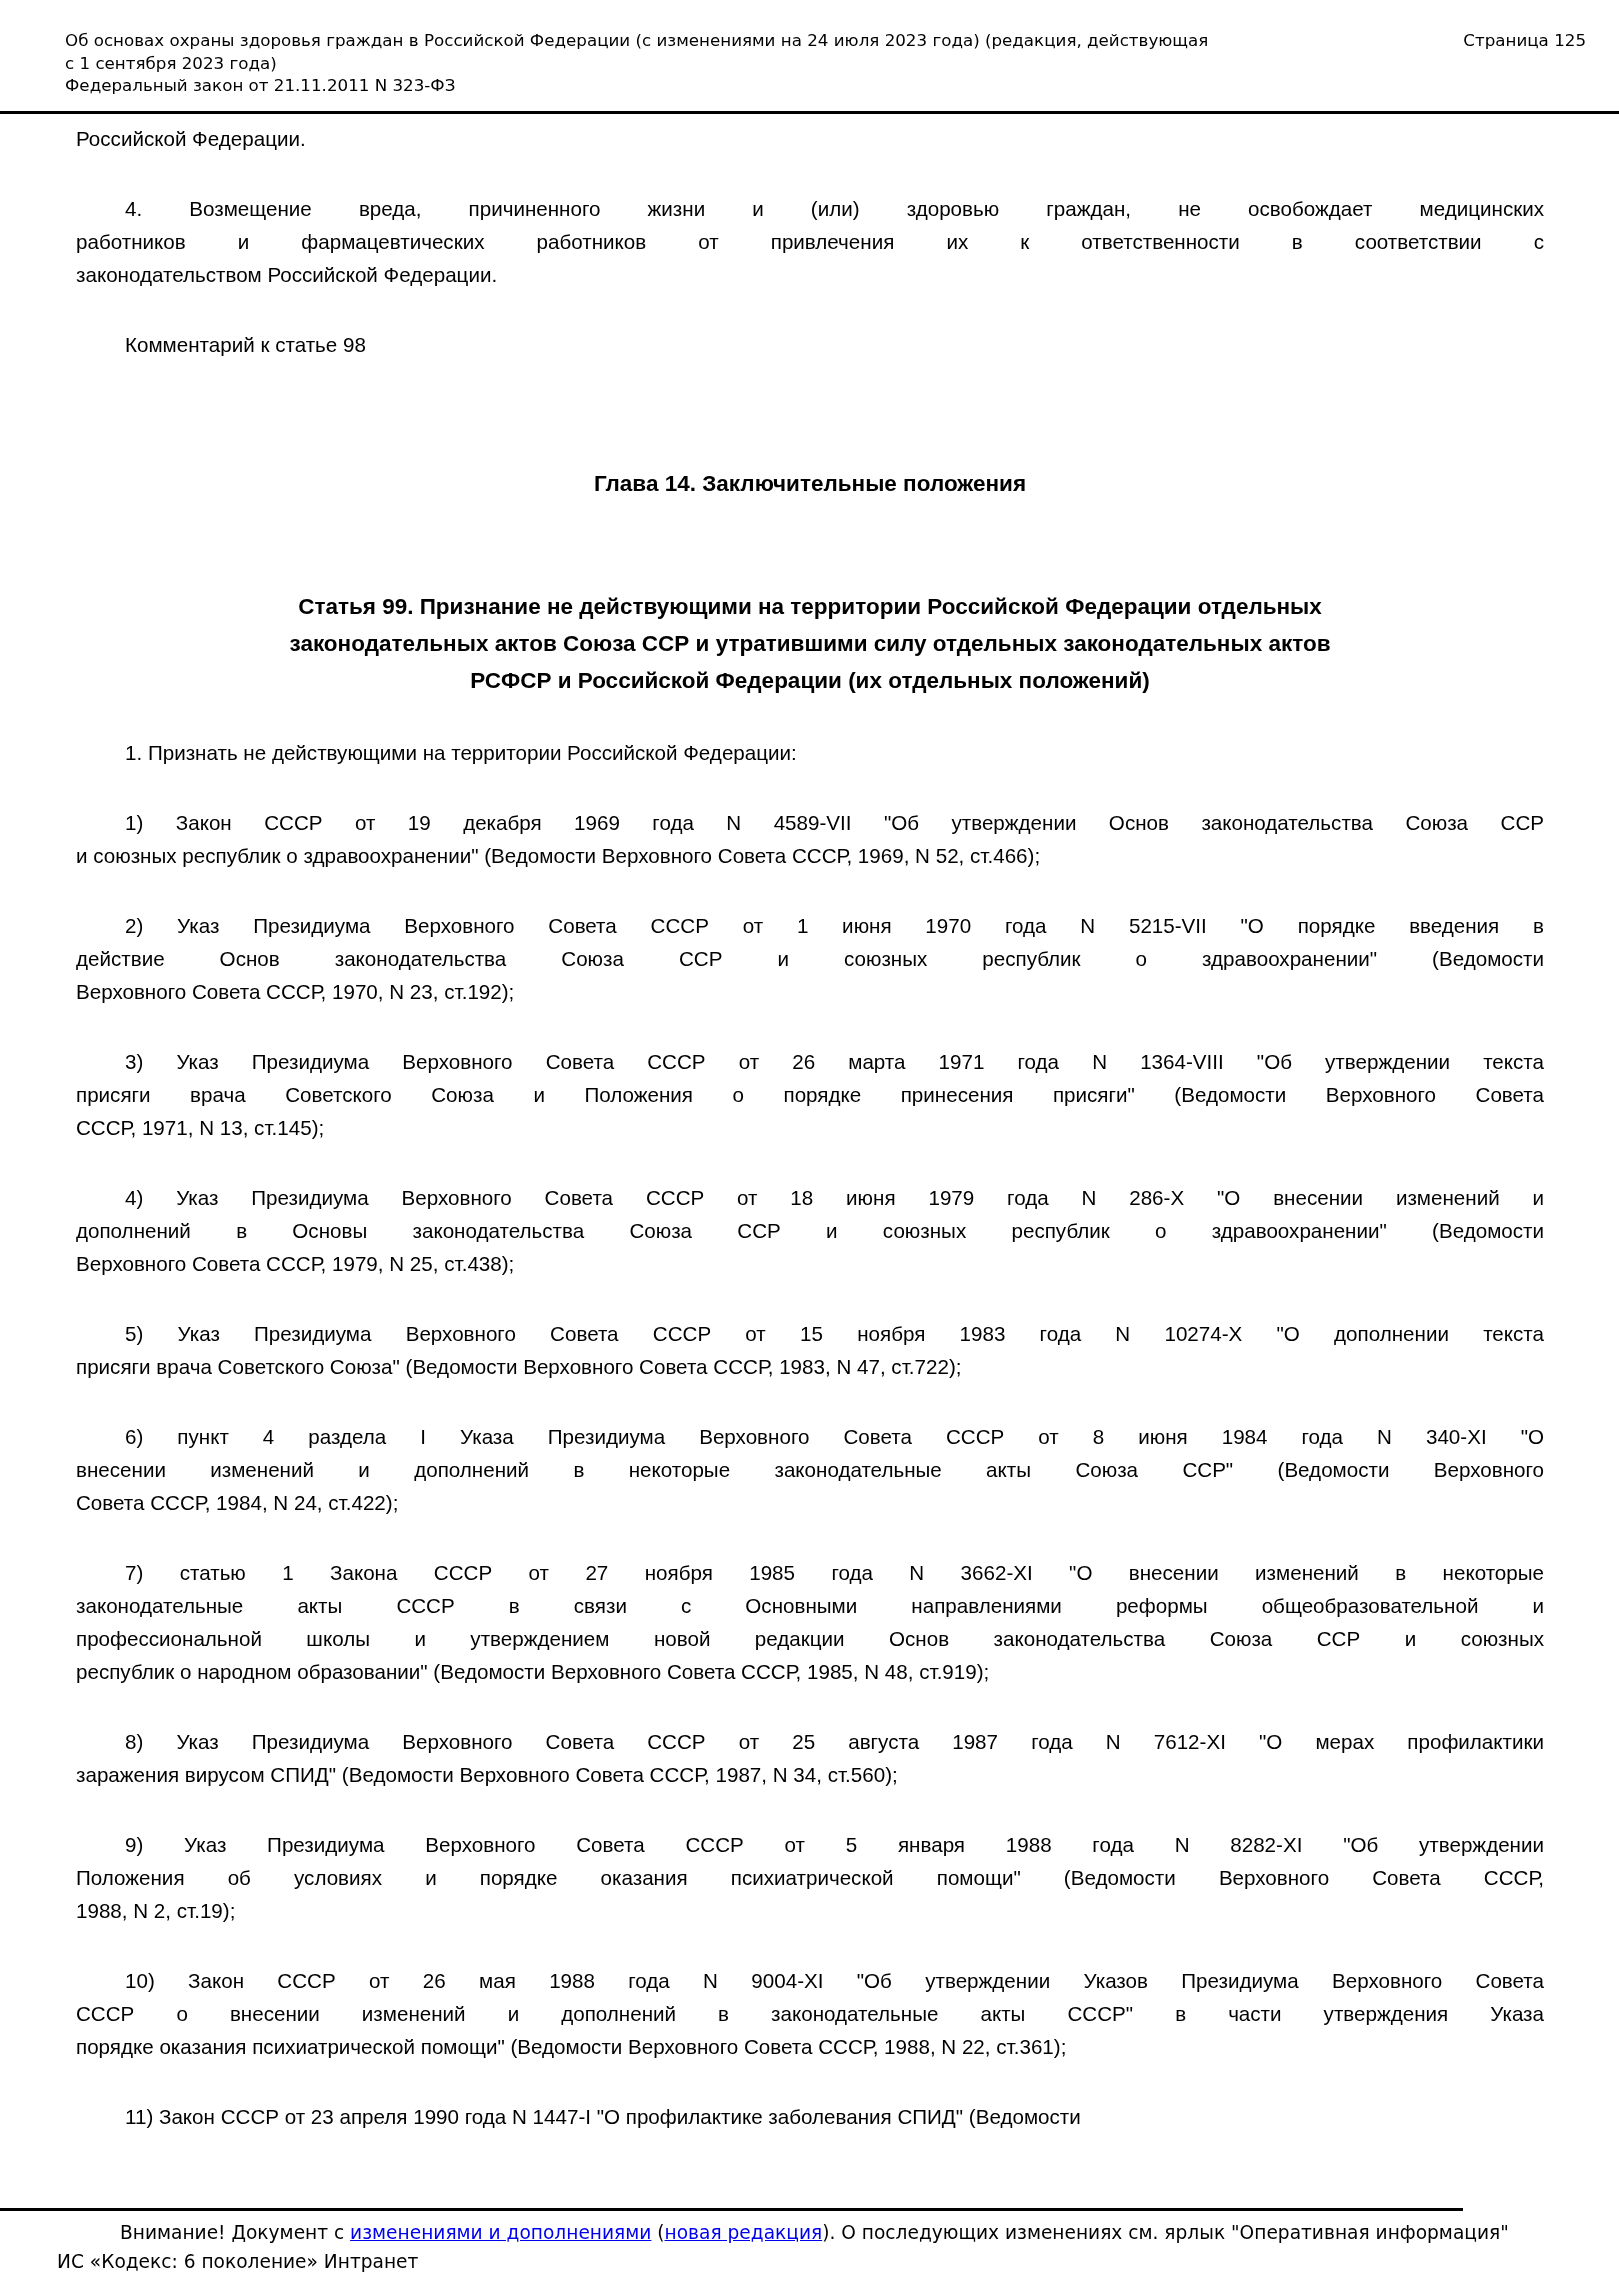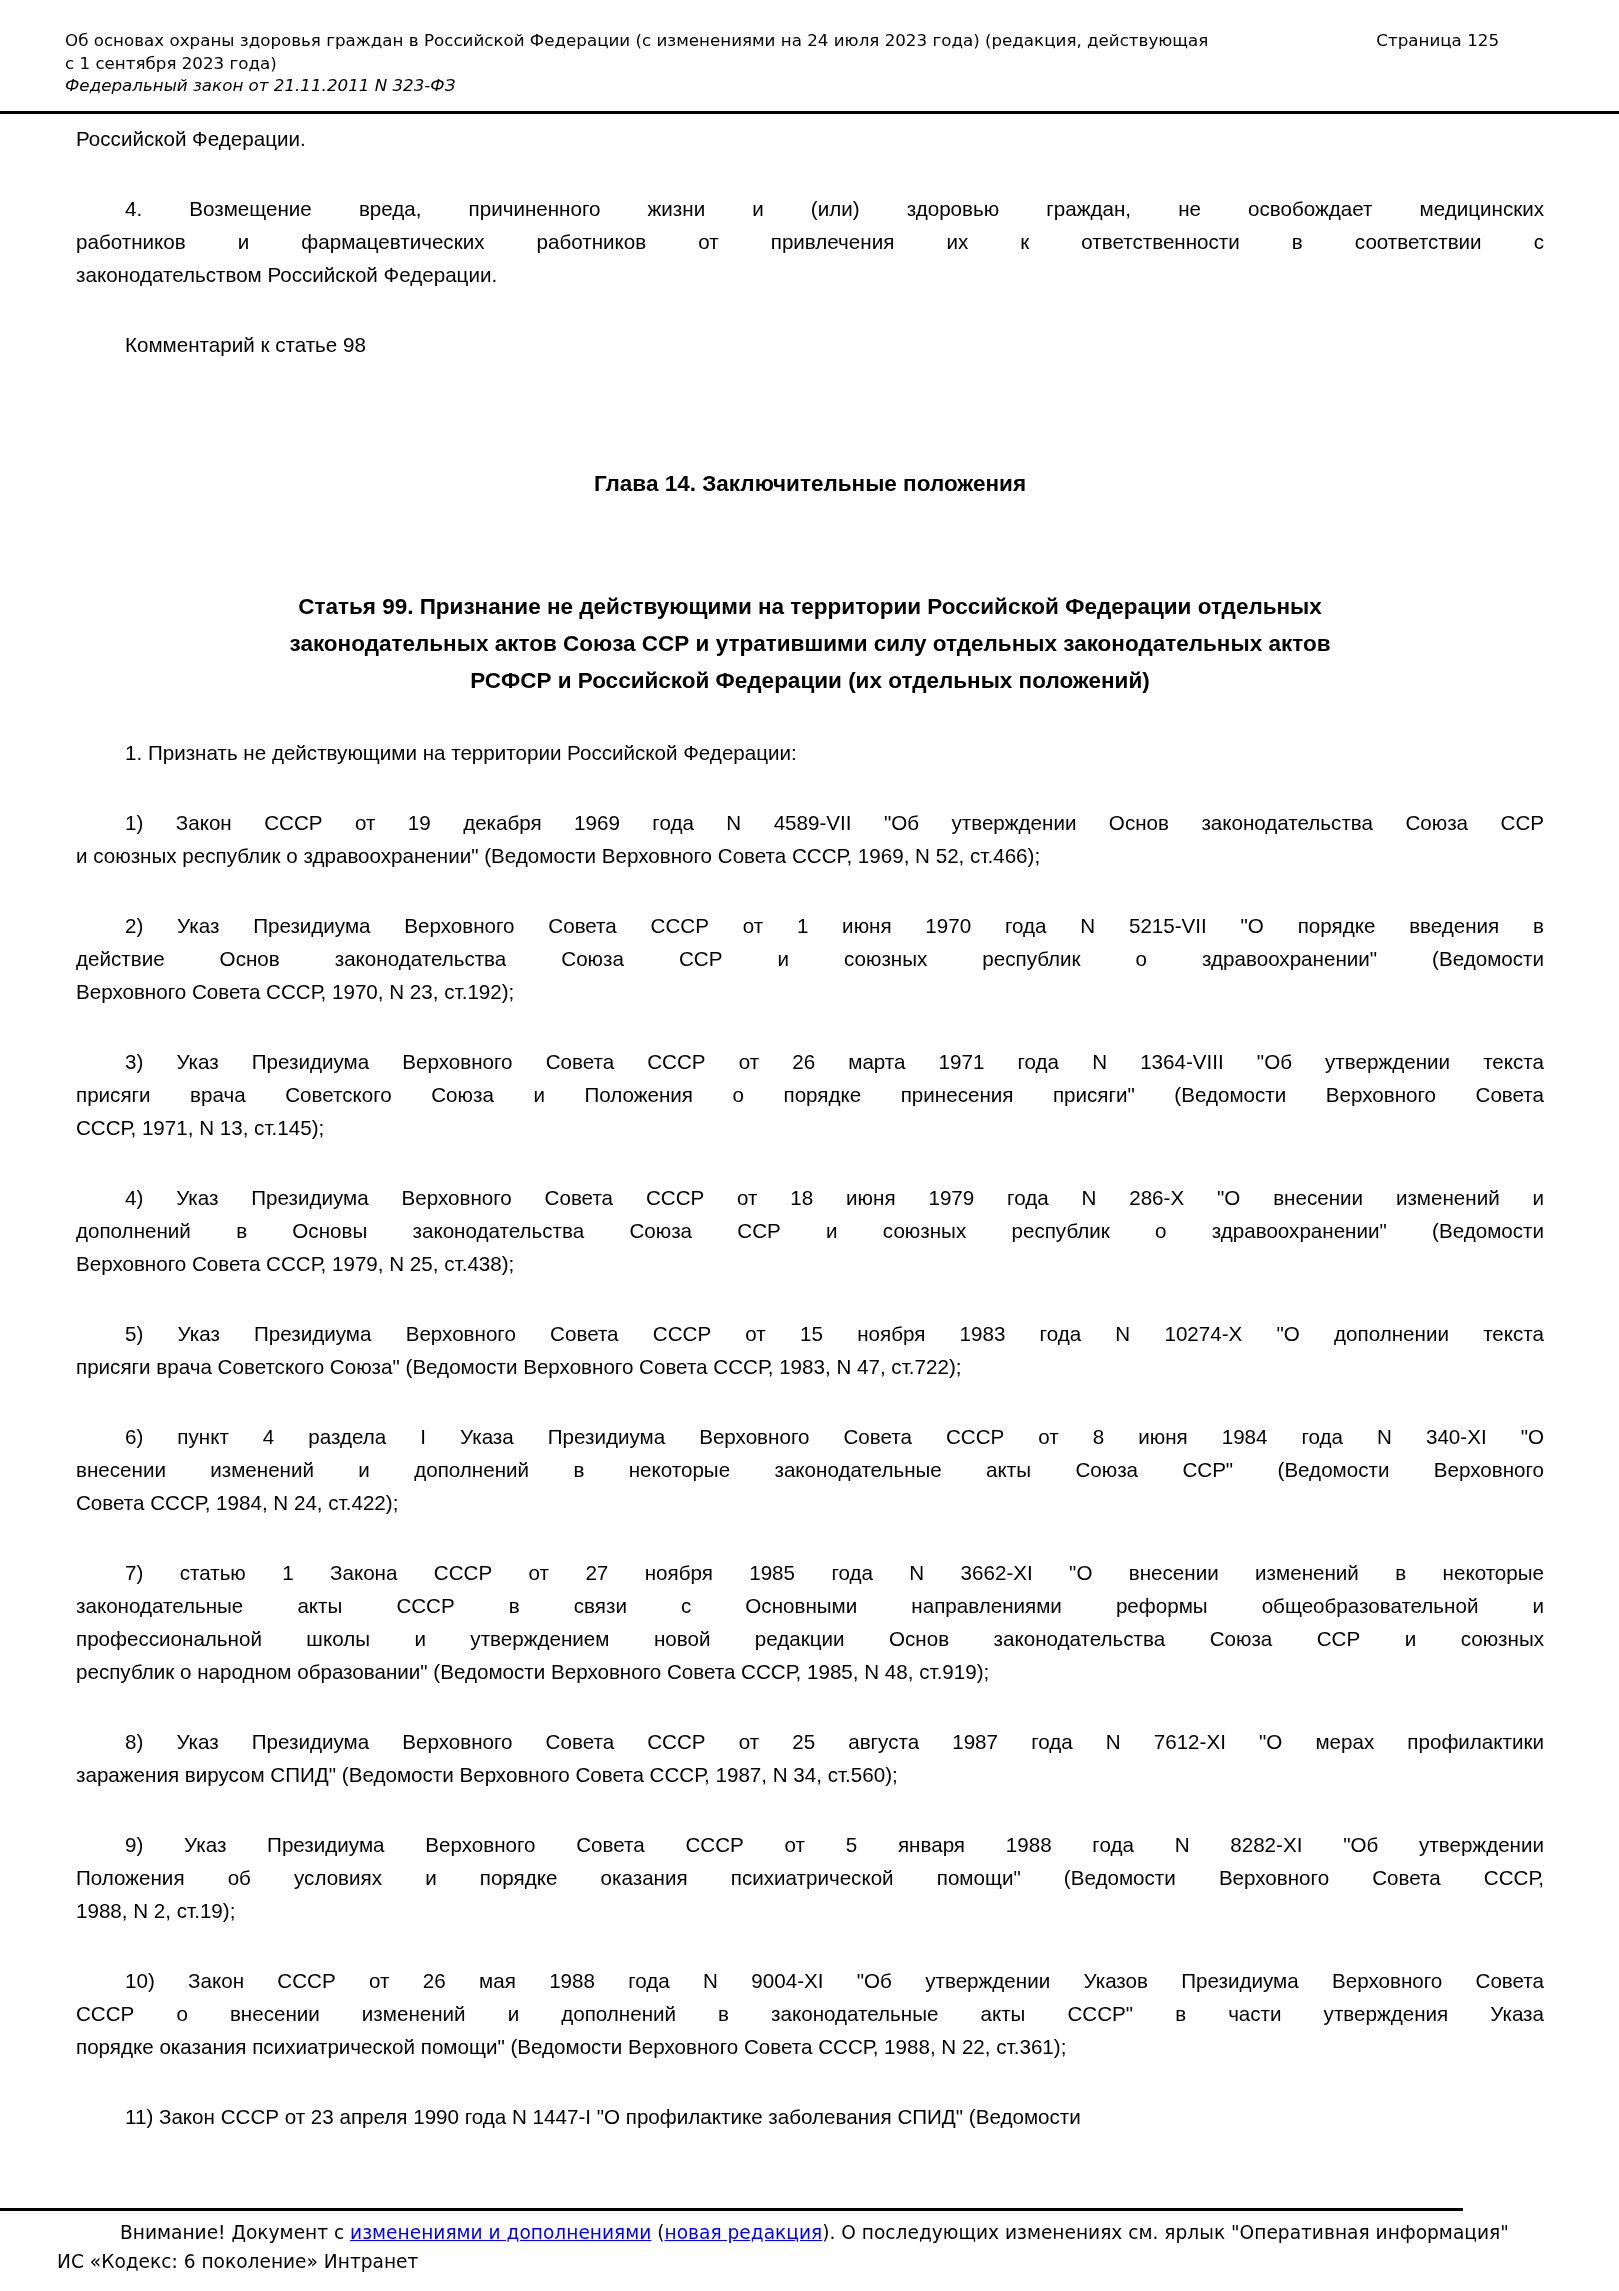--- a/index.html
+++ b/index.html
@@ -7,29 +7,29 @@
     width: 1619px;
     height: 2292px;
     position: relative;
     background: #ffffff;
     color: #000000;
     overflow: hidden;
   }
 
   
   .page-header {
-    padding: 29px 120px 0 65px;
+    padding: 29px 33px 0 65px;
     font-family: "DejaVu Sans", sans-serif;
     font-size: 16.7px;
     line-height: 22.5px;
     display: flex;
     align-items: flex-start;
   }
   .header-text { width: 1304px; }
-  .header-subtitle { font-style: italic; }
+  .header-subtitle { }
   .header-spacer { flex: 1; }
   .page-number { white-space: nowrap; }
 
   .top-rule {
     height: 2.9px;
     background: #000;
     margin-top: 14.7px;
   }
 
   

